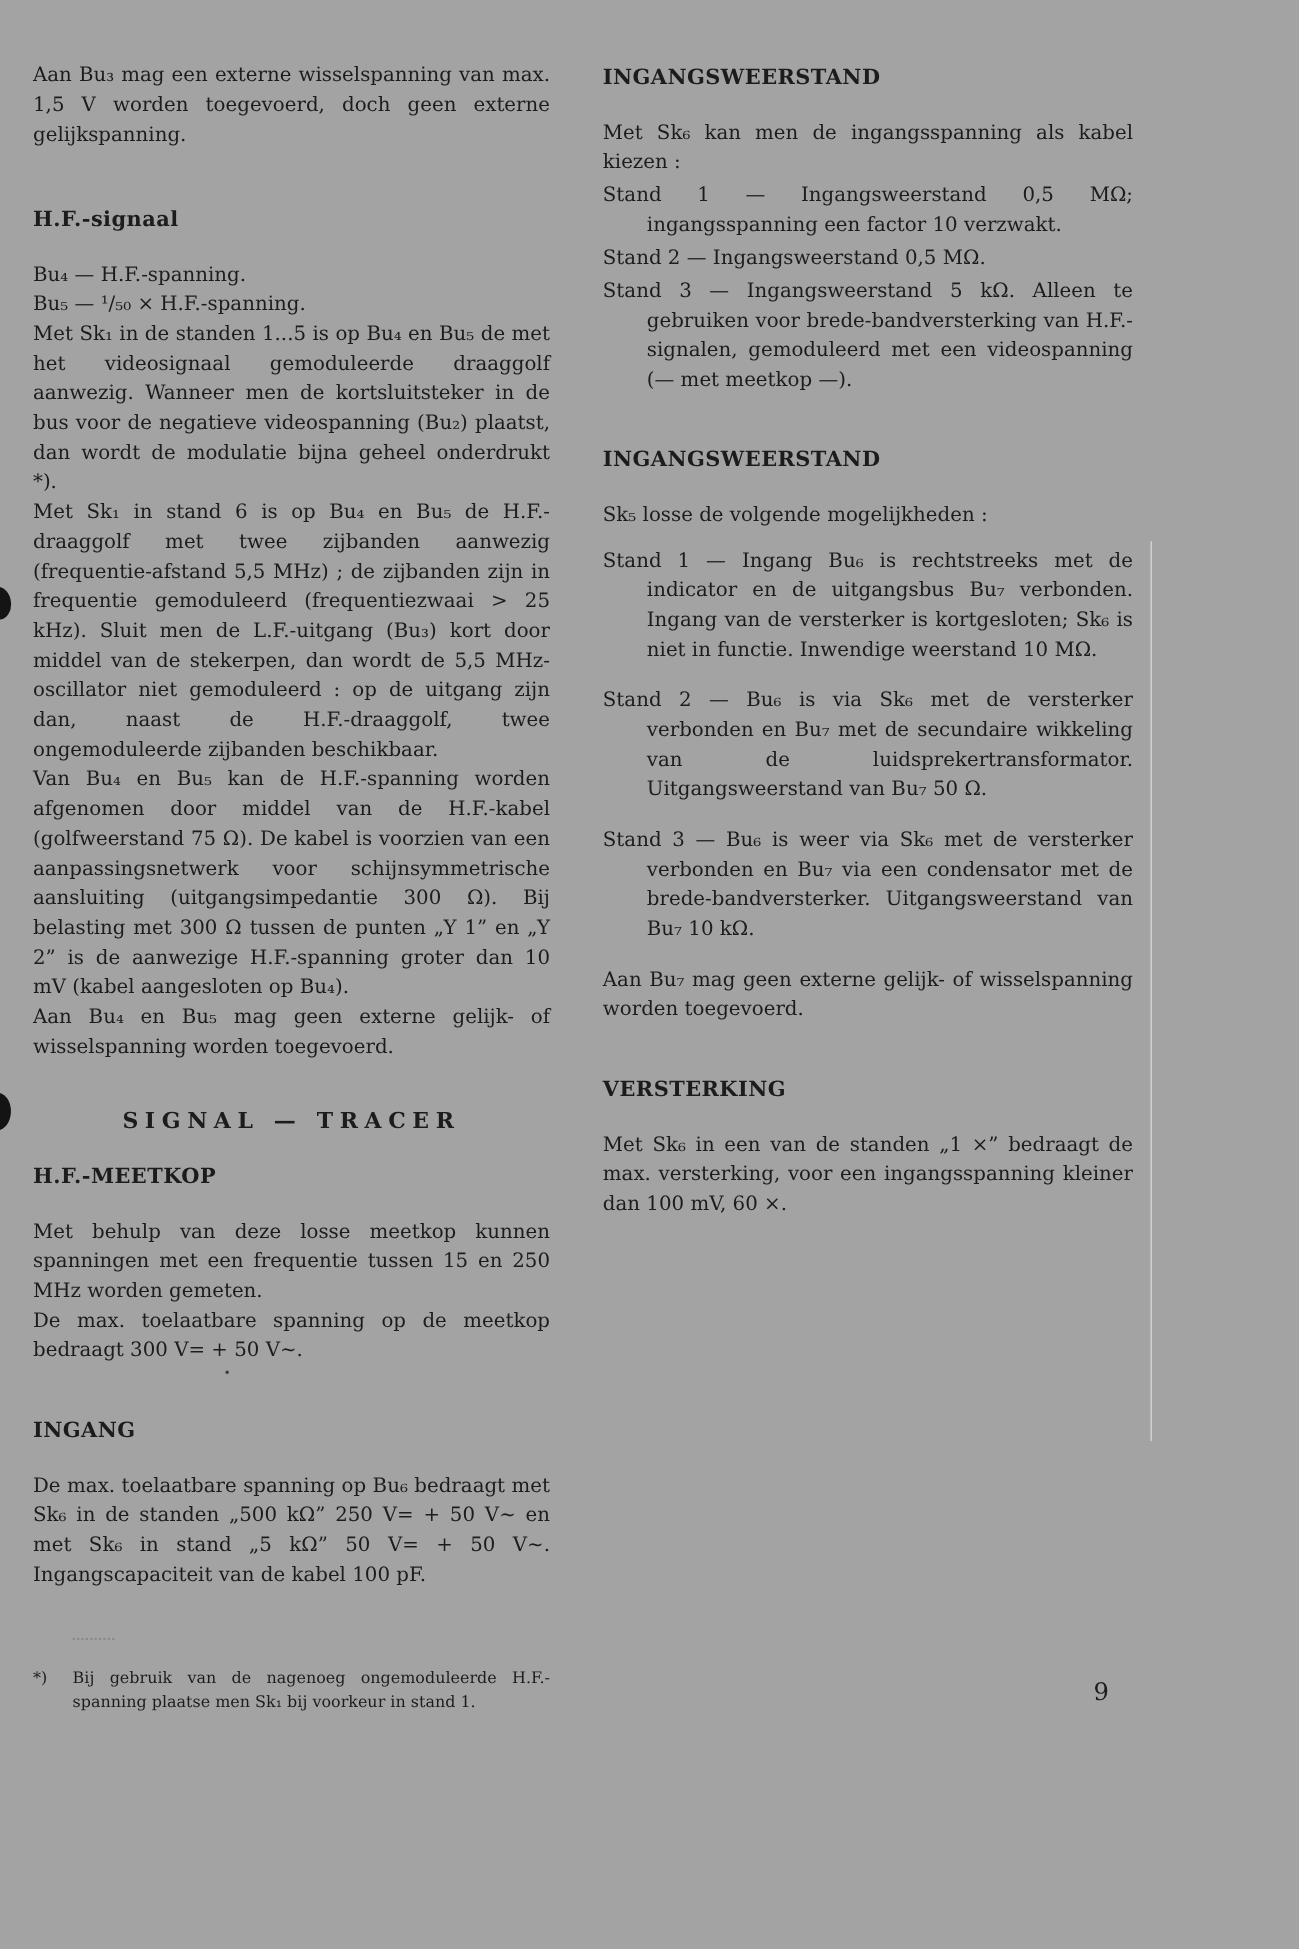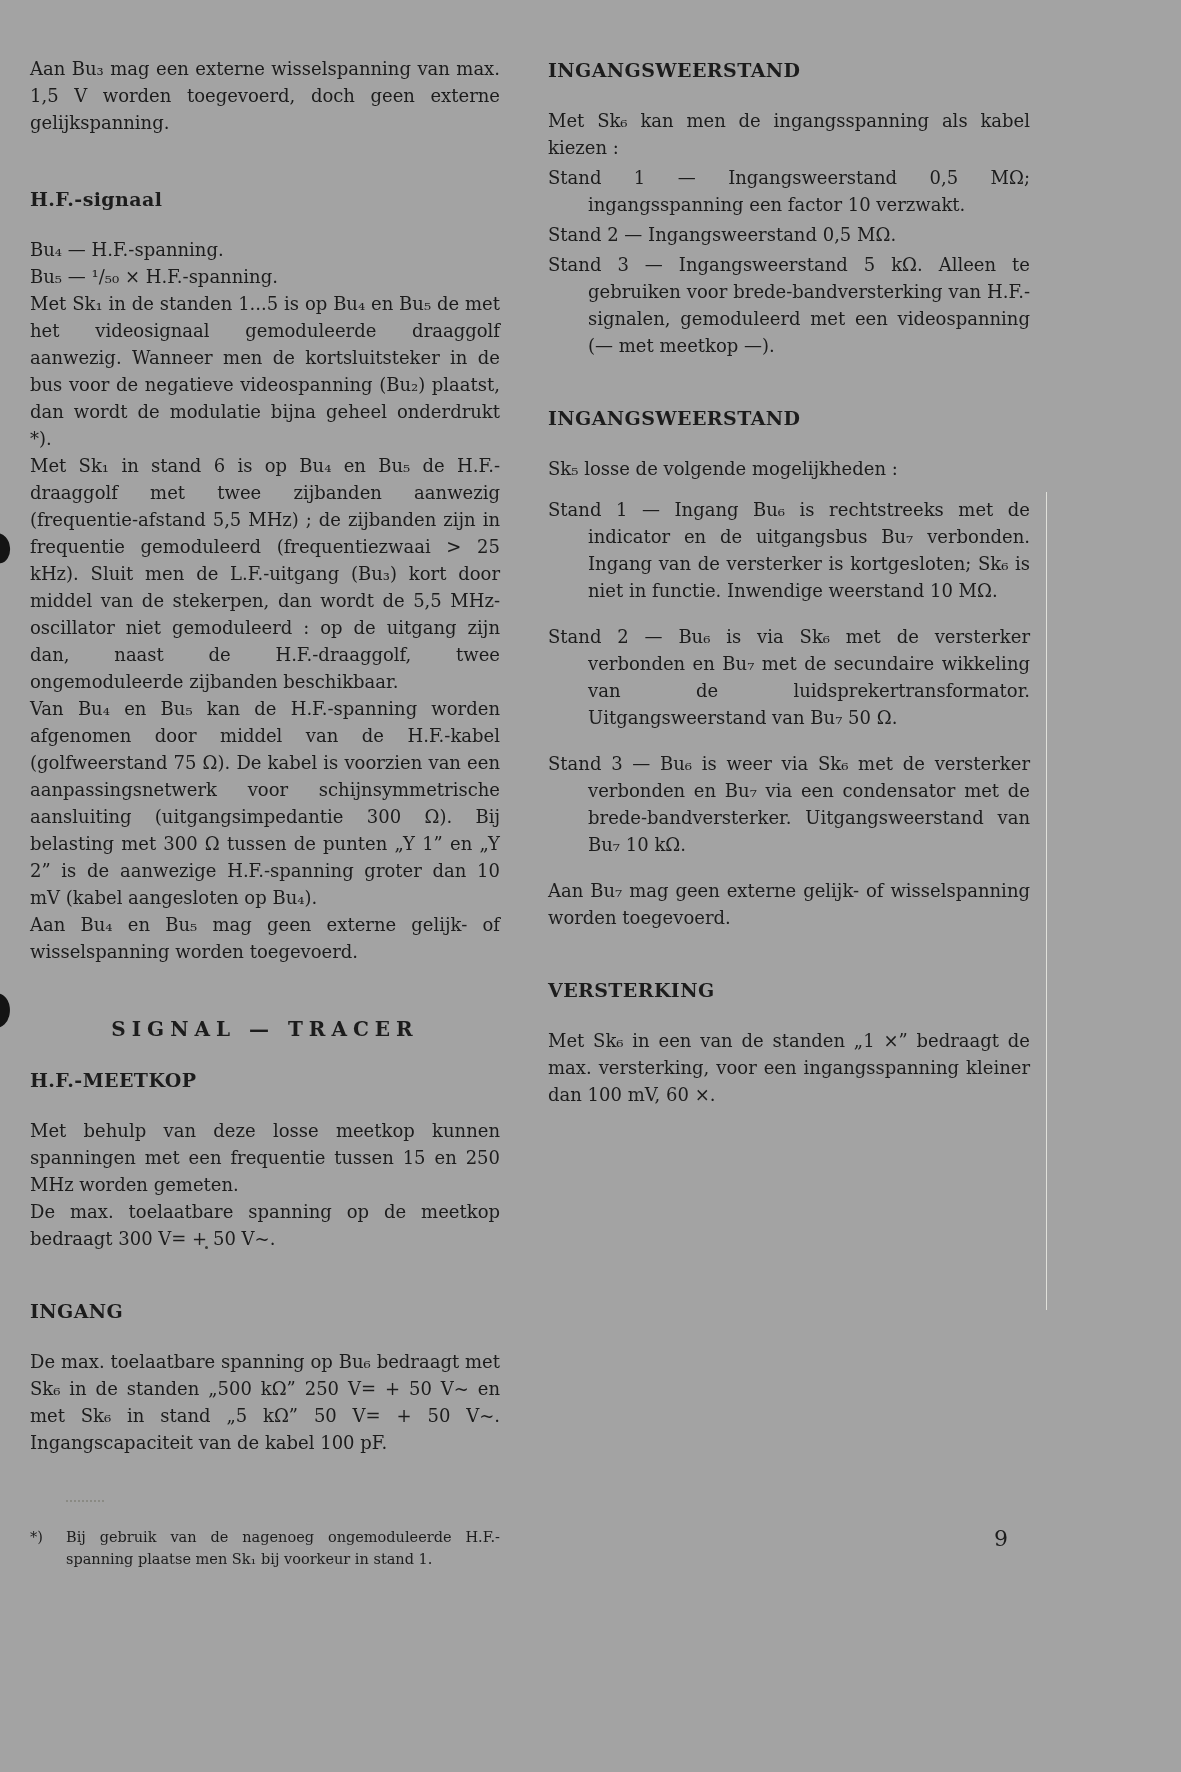--- a/index.html
+++ b/index.html
@@ -40,21 +40,21 @@
     margin: 48px 0 26px 0;
     letter-spacing: 0.4px;
   }
   .no-mt { margin-top: 4px; }
 
   .tracer-title {
     text-align: center;
     font-size: 20px;
     font-weight: 700;
     letter-spacing: 6px;
-    margin: 52px 0 28px 0;
+    margin: 41px 0 28px 0;
   }
 
   .stand {
     padding-left: 40px;
     text-indent: -40px;
     margin-bottom: 3px;
   }
   .spaced { margin-bottom: 19px; }
 
   .footnote-sep {

